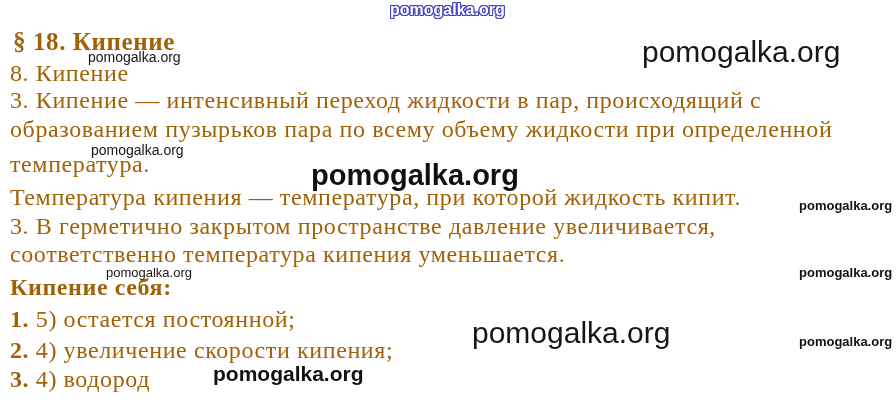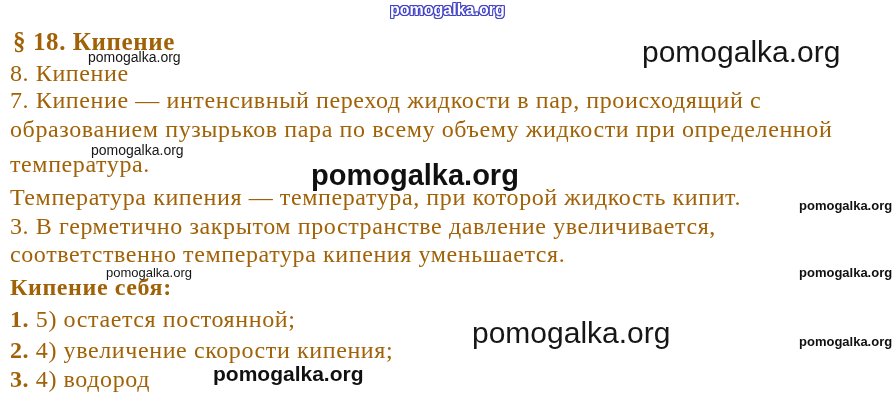--- a/index.html
+++ b/index.html
@@ -40,21 +40,21 @@
       -1px 1px #4343c6, 1px -1px #4343c6;
   }
 </style>
 </head>
 <body>
 
 <div class="page">
   <div id="text-layer">
       <div class="line" style="left: 13px; top: 28px; font-size: 25px;"><span class="b">§ 18. Кипение</span></div>
       <div class="line" style="left: 10px; top: 60px; font-size: 24px;"><span>8. Кипение</span></div>
-      <div class="line" style="left: 10px; top: 87px; font-size: 24px;"><span>7. Кипение — интенсивный переход жидкости в пар, происходящий с</span></div>
+      <div class="line" style="left: 10px; top: 87px; font-size: 24px;"><span>3. Кипение — интенсивный переход жидкости в пар, происходящий с</span></div>
       <div class="line" style="left: 10px; top: 116px; font-size: 24px;"><span>образованием пузырьков пара по всему объему жидкости при определенной</span></div>
       <div class="line" style="left: 10px; top: 151px; font-size: 24px;"><span>температура.</span></div>
       <div class="line" style="left: 10px; top: 184px; font-size: 24px;"><span>Температура кипения — температура, при которой жидкость кипит.</span></div>
       <div class="line" style="left: 10px; top: 213px; font-size: 24px;"><span>3. В герметично закрытом пространстве давление увеличивается,</span></div>
       <div class="line" style="left: 10px; top: 241px; font-size: 24px;"><span>соответственно температура кипения уменьшается.</span></div>
       <div class="line" style="left: 10px; top: 274px; font-size: 24px;"><span class="b">Кипение себя:</span></div>
       <div class="line" style="left: 10px; top: 306px; font-size: 24px;"><span class="b">1.</span><span> 5) остается постоянной;</span></div>
       <div class="line" style="left: 10px; top: 337px; font-size: 24px;"><span class="b">2.</span><span> 4) увеличение скорости кипения;</span></div>
       <div class="line" style="left: 10px; top: 366px; font-size: 24px;"><span class="b">3.</span><span> 4) водород</span></div>
     </div>

